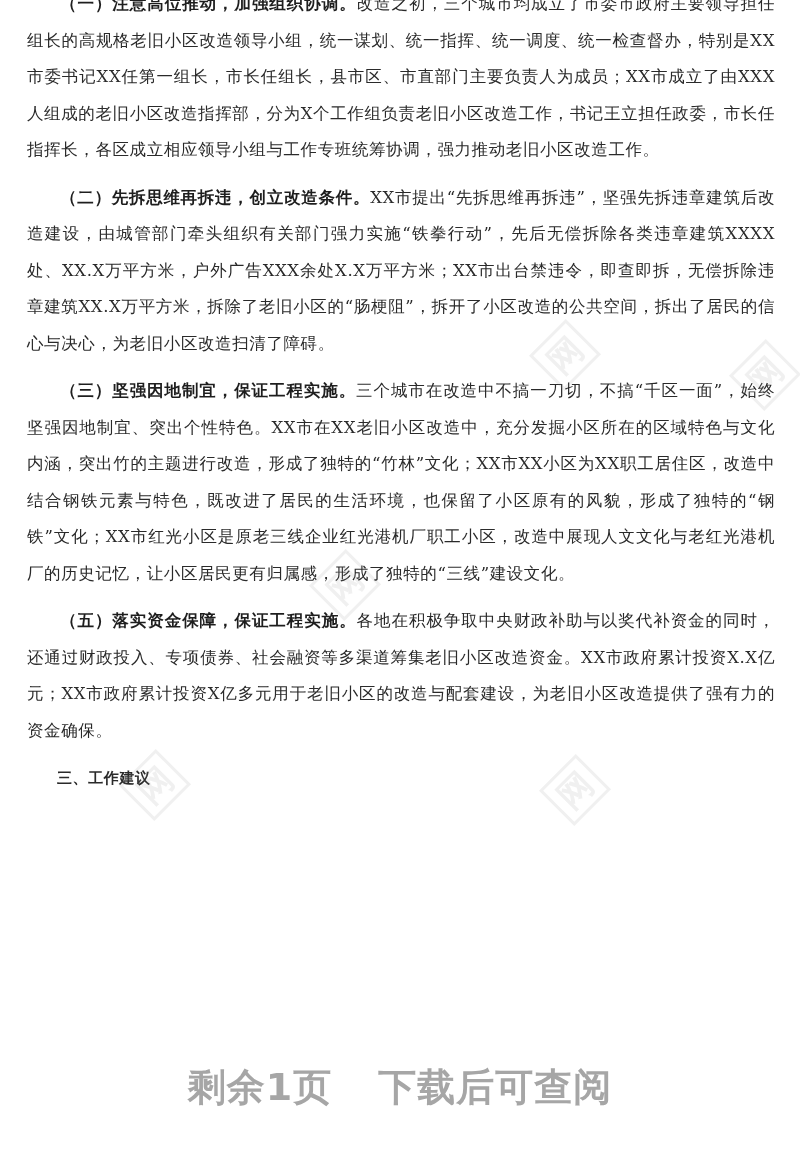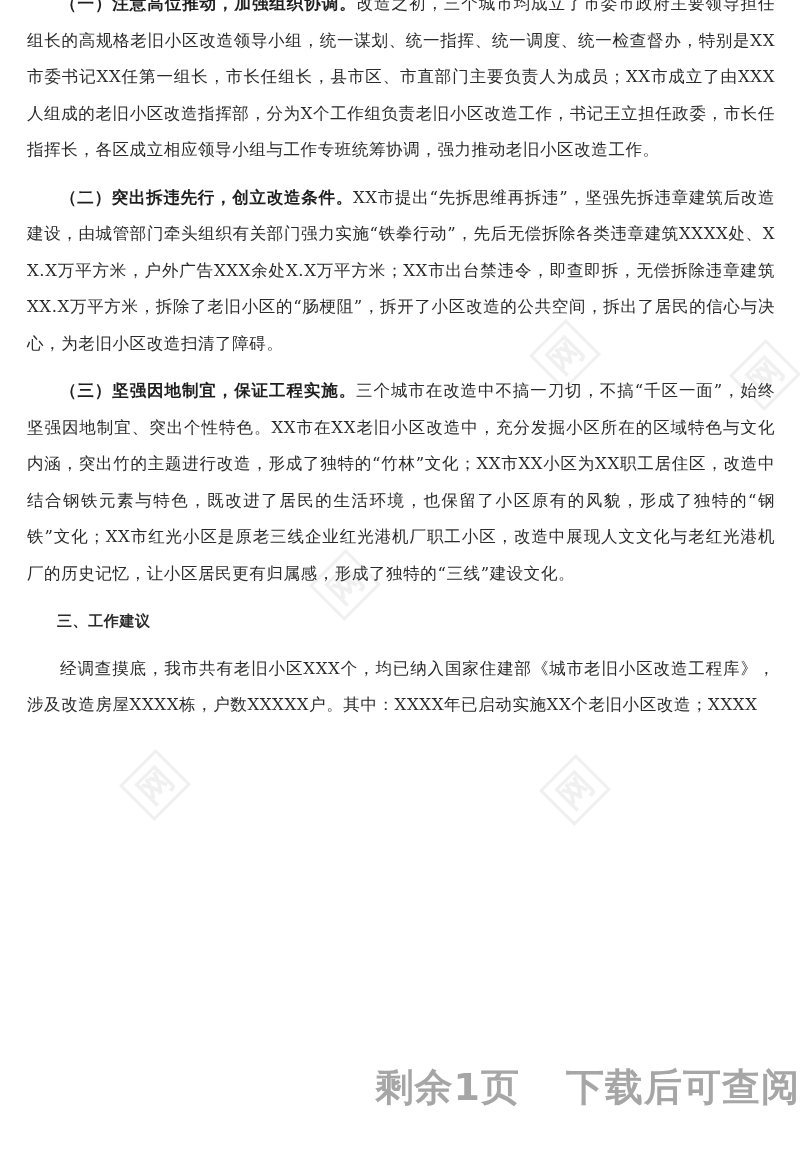--- a/index.html
+++ b/index.html
@@ -59,43 +59,43 @@
       display: inline-block;
       border: 3px solid rgba(150,150,150,0.14);
       padding: 0 6px;
       line-height: 44px;
     }
     .remaining-banner {
       position: absolute;
       left: 0;
       top: 1062px;
       width: 800px;
-      text-align: right;
+      text-align: center;
       font-family: "DejaVu Sans", sans-serif;
       font-weight: bold;
       font-size: 38px;
       color: #a6a6a6;
       letter-spacing: 1px;
     }
     .remaining-banner span {
       display: inline-block;
     }
     .remaining-banner .gap {
       width: 46px;
     }
   </style>
 </head>
 <body>
 
 <div class="page">
   <p class="para"><b>（一）注意高位推动，加强组织协调。</b><span>改造之初，三个城市均成立了市委市政府主要领导担任组长的高规格老旧小区改造领导小组，统一谋划、统一指挥、统一调度、统一检查督办，特别是XX市委书记XX任第一组长，市长任组长，县市区、市直部门主要负责人为成员；XX市成立了由XXX人组成的老旧小区改造指挥部，分为X个工作组负责老旧小区改造工作，书记王立担任政委，市长任指挥长，各区成立相应领导小组与工作专班统筹协调，强力推动老旧小区改造工作。</span></p>
-  <p class="para"><b>（二）突出拆违先行，创立改造条件。</b><span>XX市提出“先拆思维再拆违”，坚强先拆违章建筑后改造建设，由城管部门牵头组织有关部门强力实施“铁拳行动”，先后无偿拆除各类违章建筑XXXX处、XX.X万平方米，户外广告XXX余处X.X万平方米；XX市出台禁违令，即查即拆，无偿拆除违章建筑XX.X万平方米，拆除了老旧小区的“肠梗阻”，拆开了小区改造的公共空间，拆出了居民的信心与决心，为老旧小区改造扫清了障碍。</span></p>
+  <p class="para"><b>（二）先拆思维再拆违，创立改造条件。</b><span>XX市提出“先拆思维再拆违”，坚强先拆违章建筑后改造建设，由城管部门牵头组织有关部门强力实施“铁拳行动”，先后无偿拆除各类违章建筑XXXX处、XX.X万平方米，户外广告XXX余处X.X万平方米；XX市出台禁违令，即查即拆，无偿拆除违章建筑XX.X万平方米，拆除了老旧小区的“肠梗阻”，拆开了小区改造的公共空间，拆出了居民的信心与决心，为老旧小区改造扫清了障碍。</span></p>
   <p class="para"><b>（三）坚强因地制宜，保证工程实施。</b><span>三个城市在改造中不搞一刀切，不搞“千区一面”，始终坚强因地制宜、突出个性特色。XX市在XX老旧小区改造中，充分发掘小区所在的区域特色与文化内涵，突出竹的主题进行改造，形成了独特的“竹林”文化；XX市XX小区为XX职工居住区，改造中结合钢铁元素与特色，既改进了居民的生活环境，也保留了小区原有的风貌，形成了独特的“钢铁”文化；XX市红光小区是原老三线企业红光港机厂职工小区，改造中展现人文文化与老红光港机厂的历史记忆，让小区居民更有归属感，形成了独特的“三线”建设文化。</span></p>
+  <p class="para"><b>（五）落实资金保障，保证工程实施。</b><span>各地在积极争取中央财政补助与以奖代补资金的同时，还通过财政投入、专项债券、社会融资等多渠道筹集老旧小区改造资金。XX市政府累计投资X.X亿元；XX市政府累计投资X亿多元用于老旧小区的改造与配套建设，为老旧小区改造提供了强有力的资金确保。</span></p>
   <p class="section-heading">三、工作建议</p>
-  <p class="para">经调查摸底，我市共有老旧小区XXX个，均已纳入国家住建部《城市老旧小区改造工程库》，涉及改造房屋XXXX栋，户数XXXXX户。其中：XXXX年已启动实施XX个老旧小区改造；XXXX</p>
 </div>
 
 <div class="watermark" style="left:520px; top:310px;"><span class="wm-box">网</span></div>
 <div class="watermark" style="left:720px; top:330px;"><span class="wm-box">网</span></div>
 <div class="watermark" style="left:300px; top:540px;"><span class="wm-box">网</span></div>
 <div class="watermark" style="left:110px; top:740px;"><span class="wm-box">网</span></div>
 <div class="watermark" style="left:530px; top:745px;"><span class="wm-box">网</span></div>
 
 <div class="remaining-banner">
   <span>剩余1页</span><span class="gap"></span><span>下载后可查阅</span>

